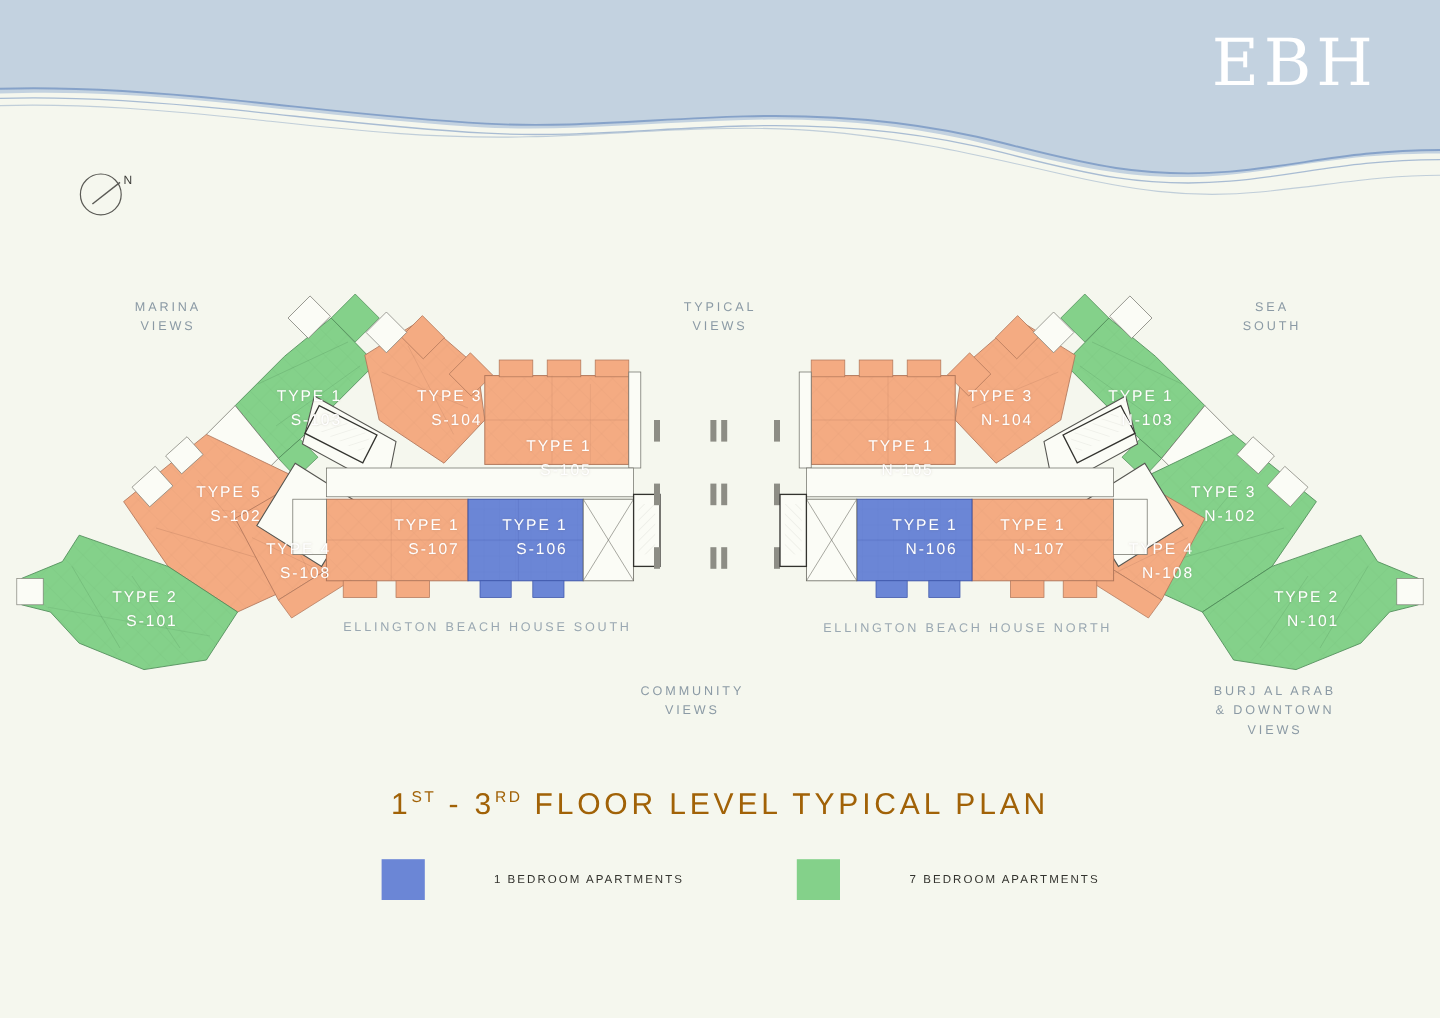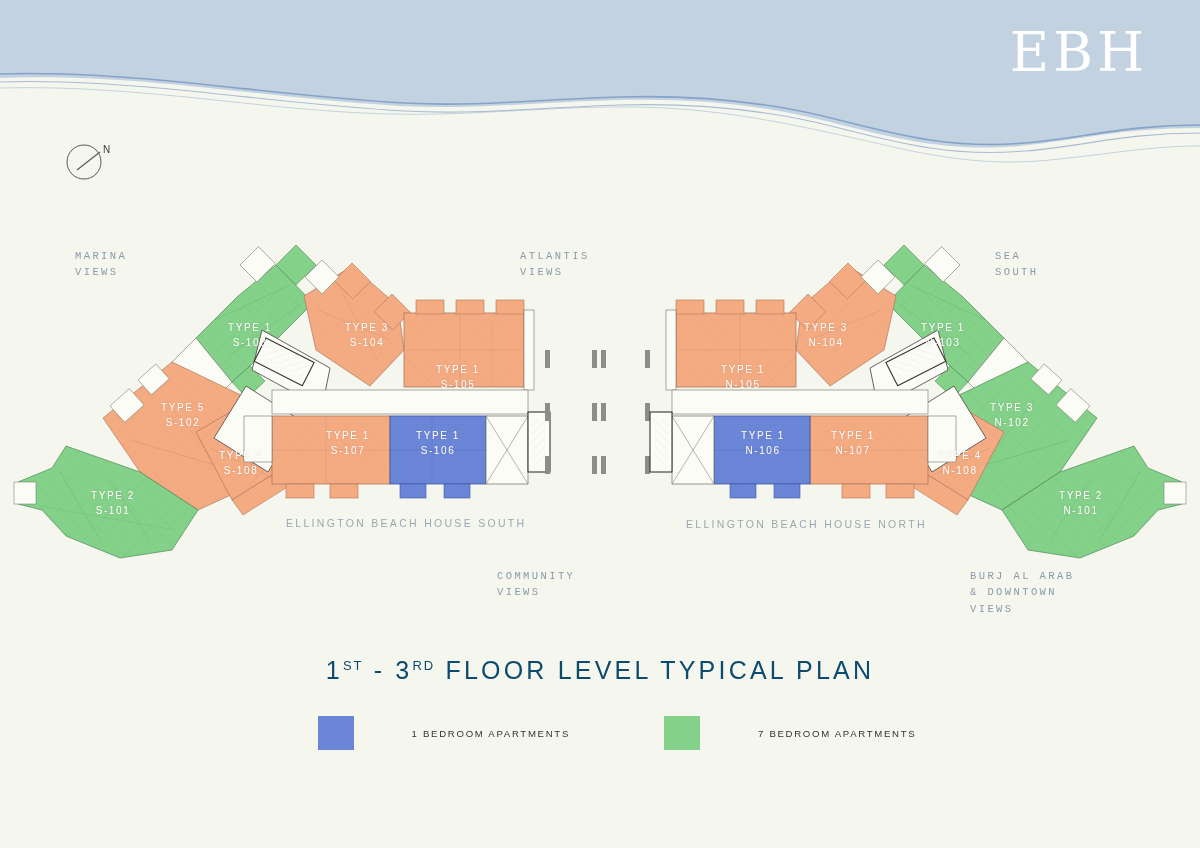--- a/index.html
+++ b/index.html
@@ -23,22 +23,22 @@
   }
 
   
   .compass{position:absolute;left:63px;top:138px;width:60px;height:50px;}
   .compass svg{display:block;overflow:visible;}
 
   
   .vlabel{
     position:absolute;
     color:#8b9aa5;font-size:10.5px;letter-spacing:2.4px;
-    text-align:left;line-height:1.55;white-space:pre-line;
-    font-family:Liberation Mono, monospace;
+    text-align:center;line-height:1.55;white-space:pre-line;
+    font-family:Liberation Sans, sans-serif;
   }
   .vlabel.marina{left:75px;top:248px;width:130px;}
   .vlabel.palm{left:40px;top:330px;width:200px;}
   .vlabel.atlantis{left:520px;top:248px;width:160px;}
   .vlabel.sea{left:995px;top:248px;width:130px;}
   .vlabel.community{left:497px;top:568px;width:160px;}
   .vlabel.burj{left:970px;top:568px;width:185px;}
 
   .bname{
     position:absolute;color:#9aa8b2;font-size:10.5px;letter-spacing:2.3px;
@@ -46,30 +46,30 @@
   }
   .bname.south{left:286px;top:517px;}
   .bname.north{left:686px;top:518px;}
 
   
   .plan{position:absolute;left:0;top:210px;width:1200px;height:350px;}
   .plan svg{display:block;}
 
   
   .tag{
-    position:absolute;color:#ffffff;text-align:center;
-    font-size:10px;letter-spacing:1.6px;line-height:1.5;
+    position:absolute;color:#ffffff;text-align:right;
+    font-size:13px;letter-spacing:1.6px;line-height:1.5;
     white-space:pre-line;pointer-events:none;
     text-shadow:0 0 2px rgba(120,100,90,.25);
   }
 
   
   .title{
     position:absolute;left:0;top:656px;width:1200px;text-align:center;
-    color:#0c4a6e;font-size:25px;letter-spacing:3.2px;
+    color:#a16207;font-size:25px;letter-spacing:3.2px;
     font-family:"Liberation Sans", sans-serif;font-weight:400;
   }
   .title sup{font-size:13px;letter-spacing:2px;vertical-align:super;}
 
   
   .legend{
     position:absolute;left:0;top:716px;width:1200px;
     display:flex;justify-content:center;align-items:center;gap:0;padding-left:17px;
   }
   .leg-item{display:flex;align-items:center;}
@@ -99,21 +99,21 @@
   <div class="compass">
     <svg width="60" height="50" viewBox="0 0 60 50">
       <circle cx="21" cy="24" r="17" fill="none" stroke="#5a5a55" stroke-width="1"></circle>
       <line x1="14" y1="32" x2="37" y2="14" stroke="#5a5a55" stroke-width="1.2"></line>
       <text x="40" y="15" font-family="Liberation Sans, sans-serif" font-size="10" fill="#3d3d39">N</text>
     </svg>
   </div>
 
   <div class="vlabel marina">MARINA
 VIEWS</div>
-  <div class="vlabel atlantis">ATLANTIS
+  <div class="vlabel atlantis">TYPICAL
 VIEWS</div>
   <div class="vlabel sea">SEA
 SOUTH</div>
   <div class="vlabel community">COMMUNITY
 VIEWS</div>
   <div class="vlabel burj">BURJ AL ARAB
 &amp; DOWNTOWN
 VIEWS</div>
 
   <div class="bname south">ELLINGTON BEACH HOUSE SOUTH</div>

